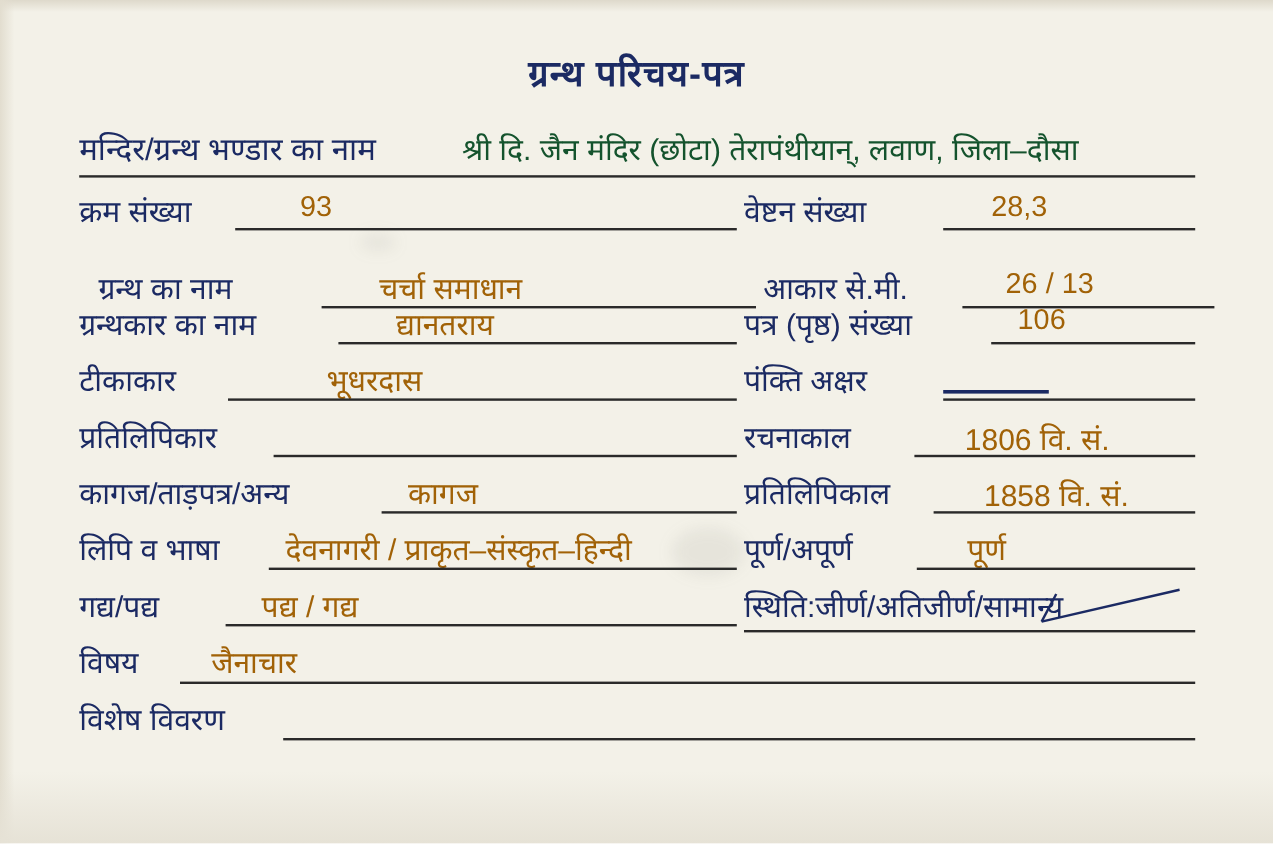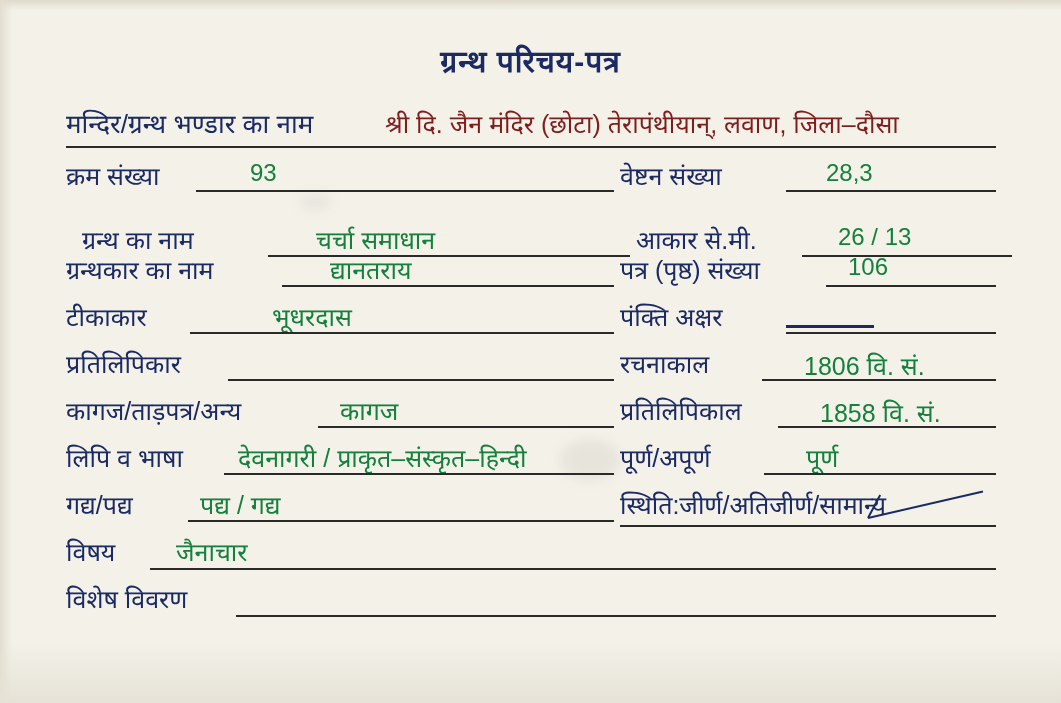--- a/index.html
+++ b/index.html
@@ -59,21 +59,21 @@
   }
   .label {
     position: absolute;
     font-size: 25px;
     color: #1b2a63;
     white-space: nowrap;
   }
   .value {
     position: absolute;
     font-size: 25px;
-    color: #15803d;
+    color: #a16207;
     white-space: nowrap;
   }
   .value.num {
     font-size: 24px;
   }
   .rule {
     position: absolute;
     height: 0;
     border-top: 2px solid #2a2a2a;
   }
@@ -85,21 +85,21 @@
     position: absolute;
     left: 66px; top: 105px;
     font-size: 26px;
     color: #1b2a63;
     white-space: nowrap;
   }
   .hdr-value {
     position: absolute;
     left: 385px; top: 106px;
     font-size: 25px;
-    color: #7f1d1d;
+    color: #14532d;
     white-space: nowrap;
   }
   .hdr-rule {
     position: absolute;
     left: 66px; top: 146px; width: 930px;
     border-top: 2px solid #2a2a2a;
   }
   .strike {
     position: absolute;
     width: 118px;
@@ -200,21 +200,21 @@
     <div class="label" style="left:66px; top:0;">लिपि व भाषा</div>
     <div class="value" style="left:238px; top:0;">देवनागरी / प्राकृत–संस्कृत–हिन्दी</div>
     <div class="rule" style="left:224px; top:33px; width:390px;"></div>
     <div class="label" style="left:620px; top:0;">पूर्ण/अपूर्ण</div>
     <div class="value" style="left:806px; top:0;">पूर्ण</div>
     <div class="rule" style="left:764px; top:33px; width:232px;"></div>
   </div>
 
   <div class="row" style="top:487px;">
     <div class="label" style="left:66px; top:0;">गद्य/पद्य</div>
-    <div class="value" style="left:200px; top:0;">पद्य / गद्य</div>
+    <div class="value" style="left:218px; top:0;">पद्य / गद्य</div>
     <div class="rule" style="left:188px; top:33px; width:426px;"></div>
     <div class="label" style="left:620px; top:0;">स्थिति:जीर्ण/अतिजीर्ण/सामान्य</div>
     <div class="strike" style="left:868px; top:30px;"></div>
     <div class="strike2" style="left:868px; top:30px;"></div>
     <div class="rule" style="left:620px; top:38px; width:376px;"></div>
   </div>
 
   <div class="row" style="top:581px;">
     <div class="label" style="left:66px; top:0;">विशेष विवरण</div>
     <div class="value" style="left:252px; top:0;"></div>

